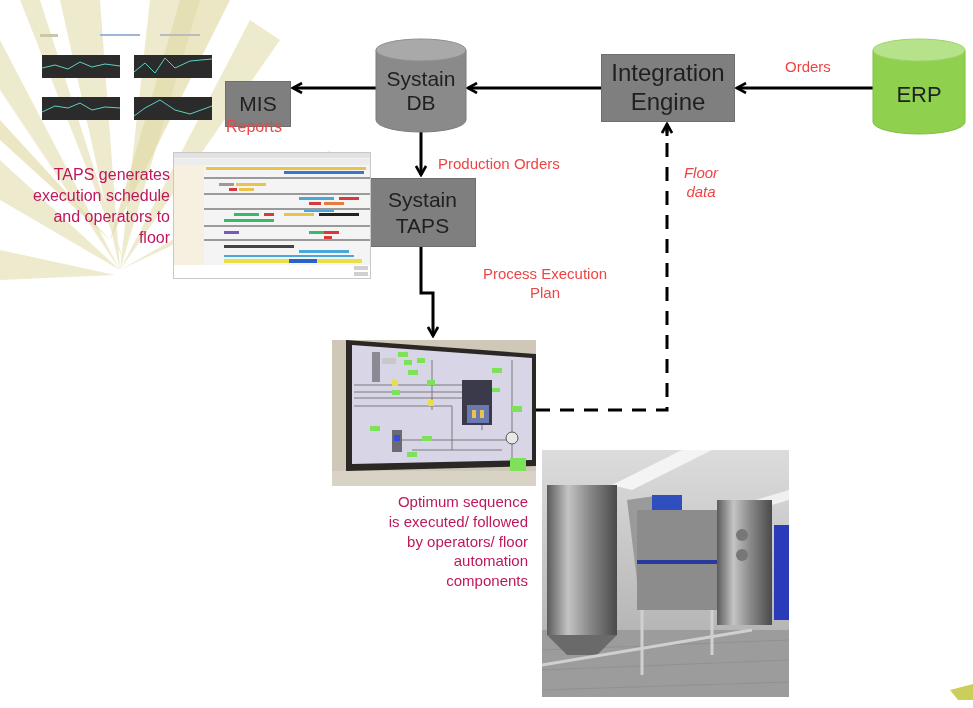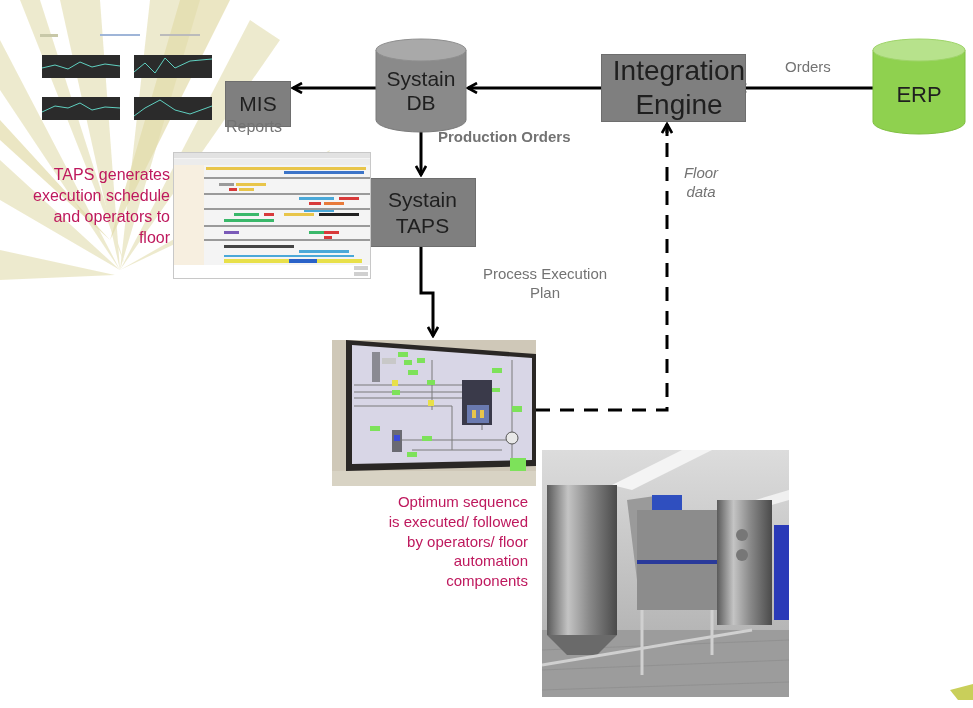--- a/index.html
+++ b/index.html
@@ -1,21 +1,21 @@
 <!DOCTYPE html>
 <html><head>
 <meta charset="utf-8">
 <style>
   html, body { margin:0; padding:0; }
   body { width:973px; height:708px; position:relative; overflow:hidden; background:#ffffff; font-family:"Liberation Sans", sans-serif; color:#333; }
   .abs { position:absolute; }
   .bg-deco { position:absolute; left:0; top:0; width:973px; height:708px; }
   .box { position:absolute; background:#7f7f7f; border:1px solid #6e6e6e; color:#1f1f1f; display:flex; align-items:center; justify-content:center; text-align:center; line-height:1.2; }
   .cyl-text { position:absolute; display:flex; align-items:center; justify-content:center; text-align:center; line-height:1.15; color:#1f1f1f; }
-  .label { position:absolute; font-size:15px; color:#737373; line-height:1.25; }
+  .label { position:absolute; font-size:15px; color:#ef4444; line-height:1.25; }
   .caption { position:absolute; text-align:right; font-size:15px; color:#be185d; line-height:1.32; }
   svg { overflow:visible; }
 </style>
 </head>
 <body>
 
 <svg class="bg-deco" viewBox="0 0 973 708">
   <g fill="#ebe7c6" opacity="0.85">
     <path d="M120,270 L60,0 L100,0 Z"></path>
     <path d="M120,270 L150,0 L200,0 Z"></path>
@@ -84,41 +84,41 @@
 
 <svg class="abs" style="left:374px;top:38px;" width="94" height="96">
   <path d="M2,12 L2,82 A45,12 0 0 0 92,82 L92,12 Z" fill="#8a8a8a" stroke="#7a7a7a"></path>
   <ellipse cx="47" cy="12" rx="45" ry="11" fill="#a9a9a9" stroke="#8f8f8f"></ellipse>
 </svg>
 <div class="cyl-text" style="left:374px;top:56px;width:94px;height:70px;font-size:21px;flex-direction:column;">
   <span>Systain</span>
   <span>DB</span>
 </div>
 
-<div class="box" style="left:601px;top:54px;width:132px;height:66px;font-size:28px;flex-direction:column;padding-left:11px;">
+<div class="box" style="left:601px;top:54px;width:132px;height:66px;font-size:24px;flex-direction:column;">
   <span>Integration</span>
   <span>Engine</span>
 </div>
 
 <svg class="abs" style="left:871px;top:38px;" width="96" height="98">
   <path d="M2,12 L2,84 A46,12 0 0 0 94,84 L94,12 Z" fill="#8fd14f" stroke="#7fbf40"></path>
   <ellipse cx="48" cy="12" rx="46" ry="11" fill="#b7e28c" stroke="#9fd46a"></ellipse>
 </svg>
 <div class="cyl-text" style="left:871px;top:60px;width:96px;height:70px;font-size:22px;">
   <span>ERP</span>
 </div>
 
 <div class="box" style="left:369px;top:178px;width:105px;height:67px;font-size:21px;flex-direction:column;">
   <span>Systain</span>
   <span>TAPS</span>
 </div>
 
 <div class="label" style="left:785px;top:58px;">Orders</div>
 <div class="label" style="left:226px;top:117px;font-size:16px;">Reports</div>
-<div class="label" style="left:438px;top:128px;font-weight:bold;">Production Orders</div>
+<div class="label" style="left:438px;top:155px;">Production Orders</div>
 <div class="label" style="left:424px;top:265px;text-align:center;width:148px;padding-left:47px;">
   <div>Process Execution</div>
   <div>Plan</div>
 </div>
 <div class="label" style="left:680px;top:164px;font-style:italic;text-align:center;width:42px;">
   <div>Floor</div>
   <div>data</div>
 </div>
 
 <div class="caption" style="left:0px;top:164px;width:170px;font-size:16px;">

